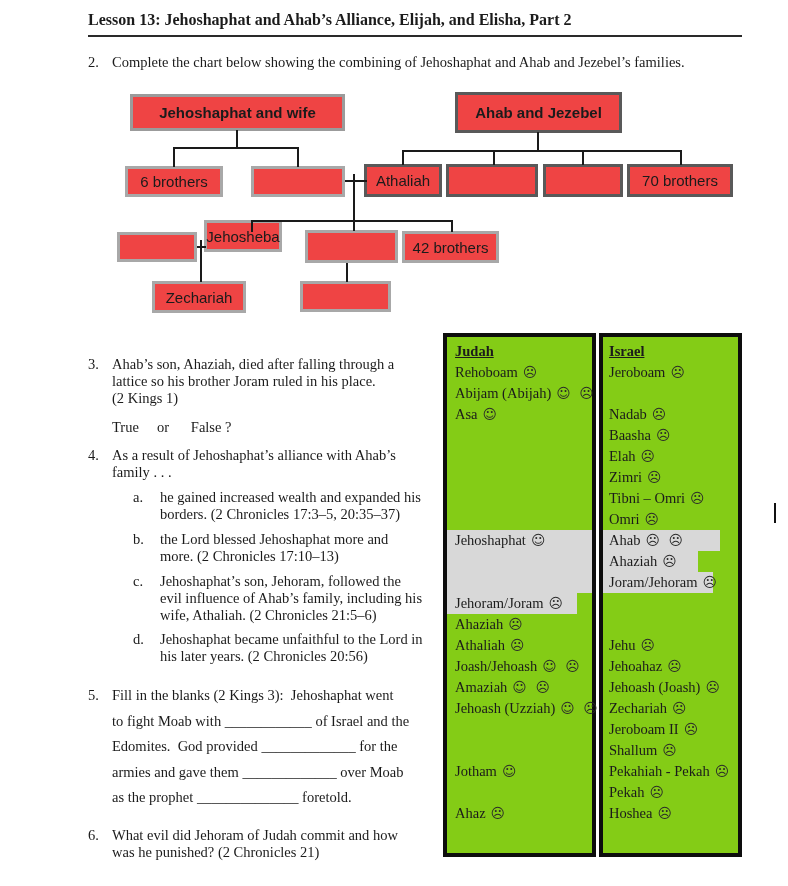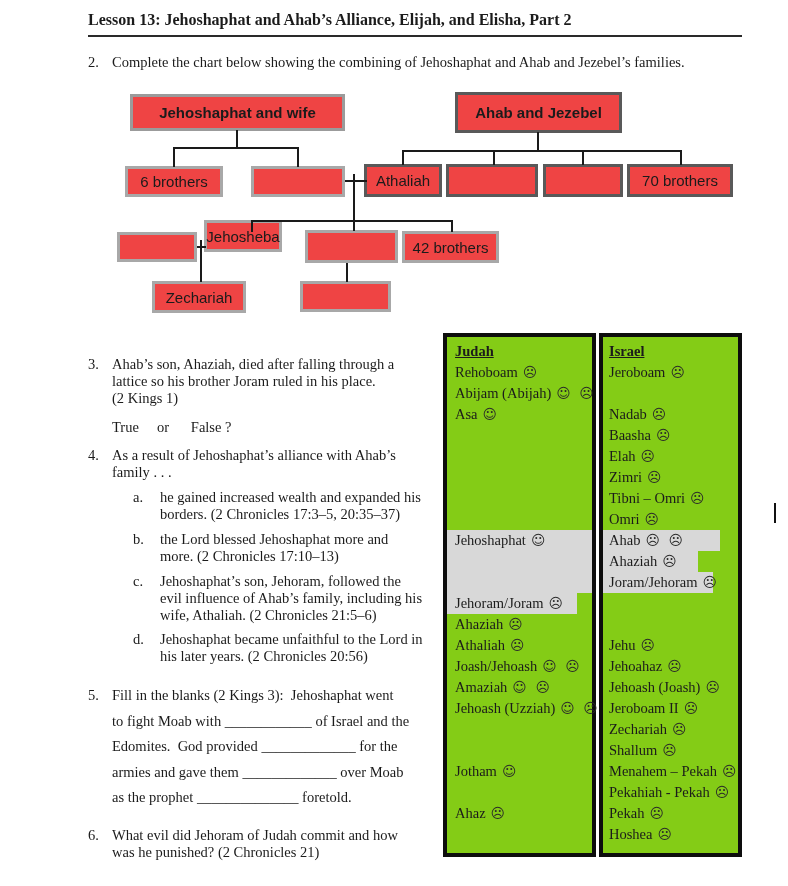--- a/index.html
+++ b/index.html
@@ -151,24 +151,23 @@
     <div class="trow"><span>Tibni – Omri</span><span class="faces">☹</span></div>
     <div class="trow"><span>Omri</span><span class="faces">☹</span></div>
     <div class="trow hl w97"><span>Ahab</span><span class="faces">☹ ☹</span></div>
     <div class="trow hl w95"><span>Ahaziah</span><span class="faces">☹</span></div>
     <div class="trow hl w110"><span>Joram/Jehoram</span><span class="faces">☹</span></div>
     <div class="trow"></div>
     <div class="trow"></div>
     <div class="trow"><span>Jehu</span><span class="faces">☹</span></div>
     <div class="trow"><span>Jehoahaz</span><span class="faces">☹</span></div>
     <div class="trow"><span>Jehoash (Joash)</span><span class="faces">☹</span></div>
+    <div class="trow"><span>Zechariah</span><span class="faces">☹</span></div>
     <div class="trow"><span>Jeroboam II</span><span class="faces">☹</span></div>
-    <div class="trow"><span>Zechariah</span><span class="faces">☹</span></div>
     <div class="trow"><span>Shallum</span><span class="faces">☹</span></div>
-    <div class="trow"><span>Menahem – Pekah</span><span class="faces">☹</span></div>
     <div class="trow"><span>Pekahiah - Pekah</span><span class="faces">☹</span></div>
     <div class="trow"><span>Pekah</span><span class="faces">☹</span></div>
     <div class="trow"><span>Hoshea</span><span class="faces">☹</span></div>
   </div>
 
   <div class="cursor-mark" style="left:774px;top:503px;height:20px;"></div>
 
 </div>
 
 </body></html>

